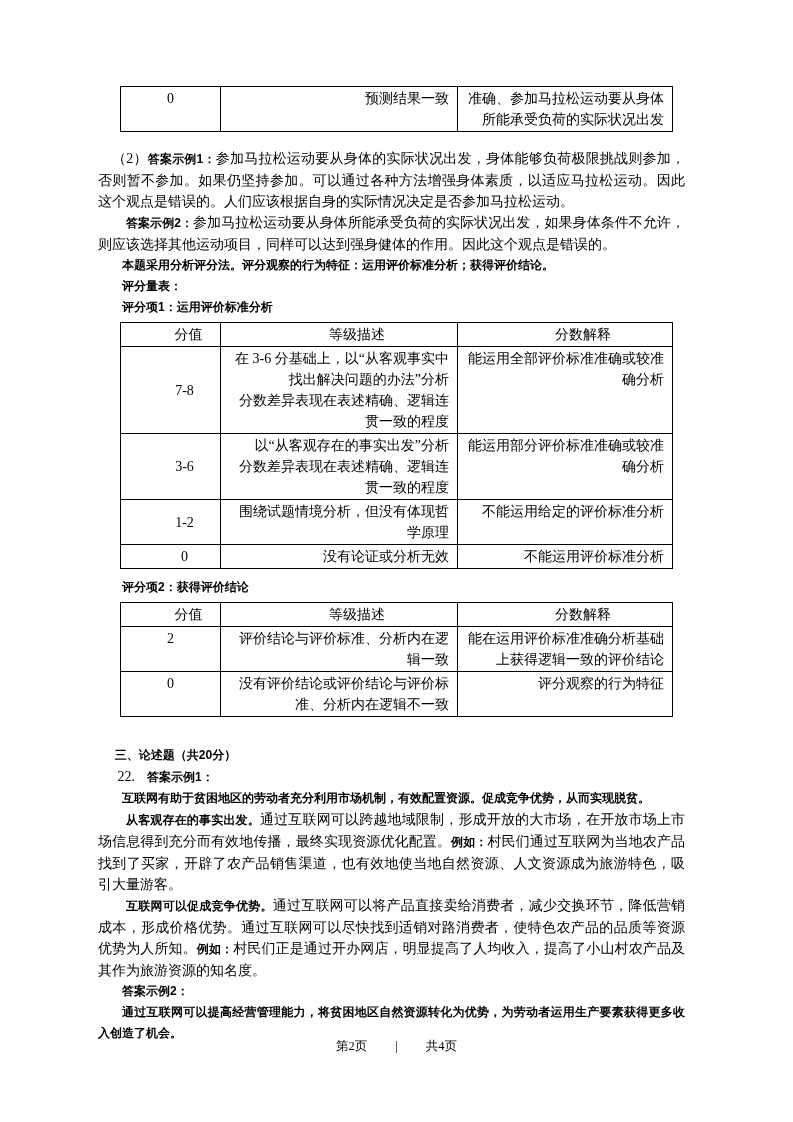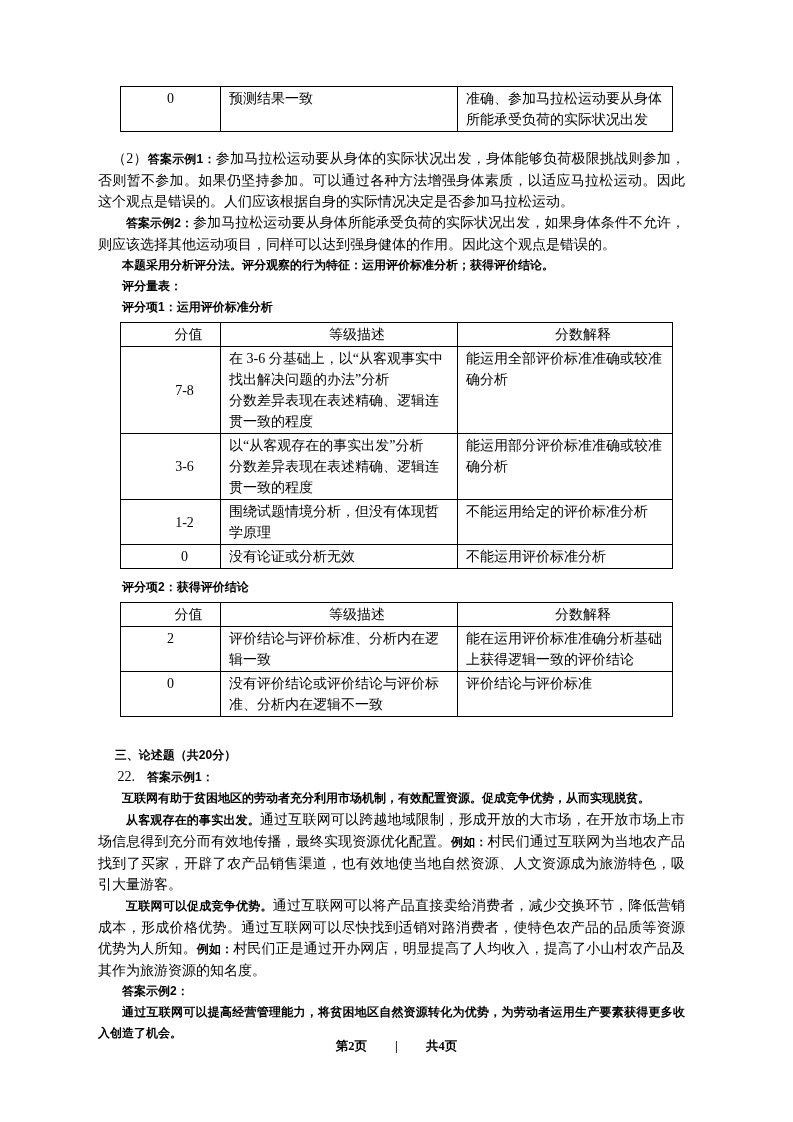--- a/index.html
+++ b/index.html
@@ -36,21 +36,21 @@
     margin-left: 22px;
     font-size: 14px;
     line-height: 21px;
   }
   table.doc-table td, table.doc-table th {
     border: 1px solid #000;
     padding: 1px 8px;
     vertical-align: top;
     white-space: pre-line;
     font-weight: normal;
-    text-align: left;
+    text-align: right;
     overflow: hidden;
   }
   table.doc-table th { text-align: center; padding-left: 44px; }
   table.doc-table td.score { text-align: center; }
   table.doc-table.vmid td.score { vertical-align: middle; padding-left: 36px; }
   col.c1 { width: 100px; }
   col.c2 { width: 237px; }
   col.c3 { width: 215px; }
 
   .gap-after-frag { margin-bottom: 16px; }
@@ -59,21 +59,21 @@
   .sec3-heading { margin-top: 28px; }
 
   .footer {
     position: absolute;
     left: 0; top: 1036px;
     width: 100%;
     text-align: center;
     font-size: 12.5px;
     color: #000;
   }
-  .footer span { margin: 0 14px; font-weight: bold; }
+  .footer span { margin: 0 14px; }
 </style>
 </head>
 <body>
 
 <div class="page">
 
   <table class="doc-table gap-after-frag">
     <colgroup>
         <col class="c1">
         <col class="c2">
@@ -147,21 +147,21 @@
         <th>分数解释</th>
       </tr>
       <tr>
         <td class="score">2</td>
         <td>评价结论与评价标准、分析内在逻辑一致</td>
         <td>能在运用评价标准准确分析基础上获得逻辑一致的评价结论</td>
       </tr>
       <tr>
         <td class="score">0</td>
         <td>没有评价结论或评价结论与评价标准、分析内在逻辑不一致</td>
-        <td>评价结论与评价标准</td>
+        <td>评分观察的行为特征</td>
       </tr>
     </tbody>
   </table>
 
   <p class="ind15 b sec3-heading">三、论述题（共20分）</p>
   <p class="ind15"><span class="q-num">22.</span><span class="b">答案示例1：</span></p>
   <p class="ind2 b">互联网有助于贫困地区的劳动者充分利用市场机制，有效配置资源。促成竞争优势，从而实现脱贫。</p>
   <p class="ind2"><span class="b">从客观存在的事实出发。</span><span>通过互联网可以跨越地域限制，形成开放的大市场，在开放市场上市场信息得到充分而有效地传播，最终实现资源优化配置。</span><span class="b">例如：</span><span>村民们通过互联网为当地农产品找到了买家，开辟了农产品销售渠道，也有效地使当地自然资源、人文资源成为旅游特色，吸引大量游客。</span></p>
   <p class="ind2"><span class="b">互联网可以促成竞争优势。</span><span>通过互联网可以将产品直接卖给消费者，减少交换环节，降低营销成本，形成价格优势。通过互联网可以尽快找到适销对路消费者，使特色农产品的品质等资源优势为人所知。</span><span class="b">例如：</span><span>村民们正是通过开办网店，明显提高了人均收入，提高了小山村农产品及其作为旅游资源的知名度。</span></p>
   <p class="ind2 b">答案示例2：</p>

